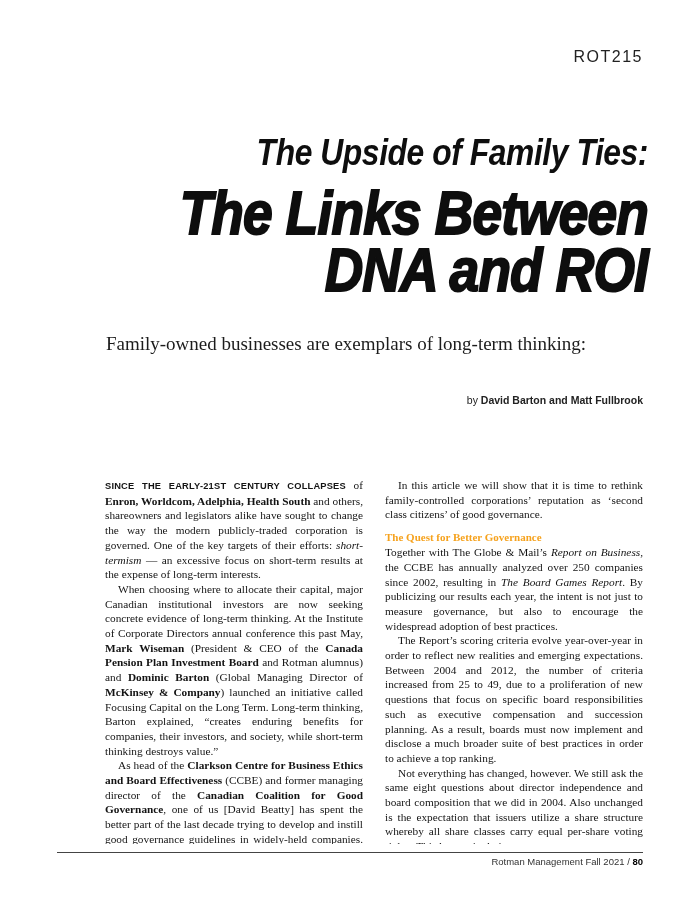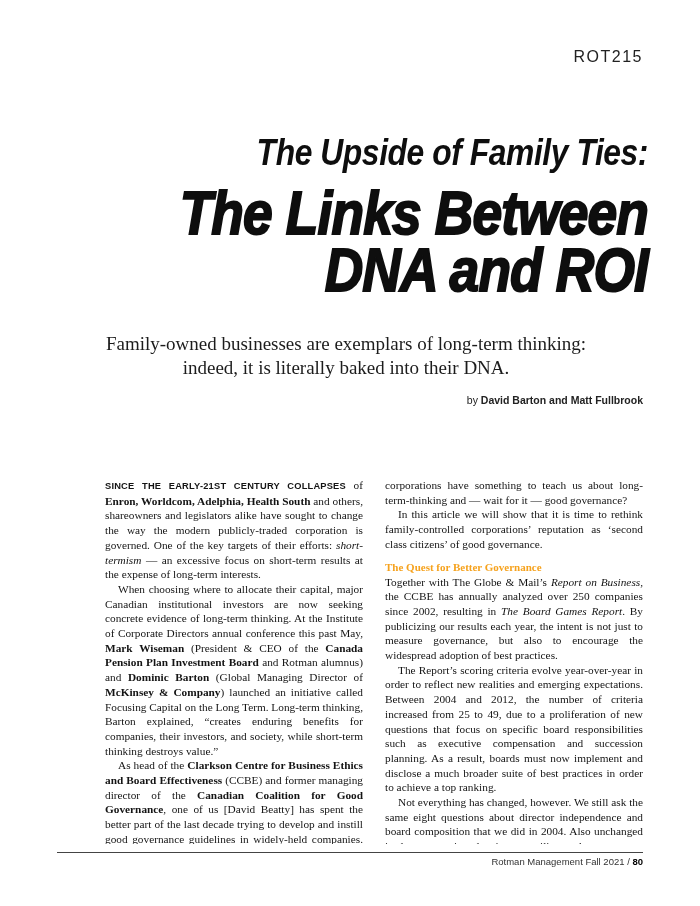--- a/index.html
+++ b/index.html
@@ -97,35 +97,33 @@
   <div class="doc-code">ROT215</div>
 
   <div class="title-block">
     <div class="title-line light">The Upside of Family Ties:</div>
     <div class="title-line heavy">The Links Between</div>
     <div class="title-line heavy">DNA and ROI</div>
   </div>
 
   <div class="subtitle">
     <div>Family-owned businesses are exemplars of long-term thinking:</div>
-    <div>indeed, it is literally baked into their DNA.</div>
   </div>
 
   <div class="byline">
     <span>by </span><span class="byline-authors">David Barton and Matt Fullbrook</span>
   </div>
 
   <div class="columns">
     <div class="column">
         <p class=""><span class="seg-leadin">SINCE THE EARLY-21ST CENTURY COLLAPSES</span><span> of </span><span class="seg-bold">Enron, Worldcom, Adelphia, Health South</span><span> and others, shareowners and legislators alike have sought to change the way the modern publicly-traded corporation is governed. One of the key targets of their efforts: </span><span class="seg-italic">short-termism</span><span> — an excessive focus on short-term results at the expense of long-term interests.</span></p>
         <p class="indent"><span>When choosing where to allocate their capital, major Canadian institutional investors are now seeking concrete evidence of long-term thinking. At the Institute of Corporate Directors annual conference this past May, </span><span class="seg-bold">Mark Wiseman</span><span> (President &amp; CEO of the </span><span class="seg-bold">Canada Pension Plan Investment Board</span><span> and Rotman alumnus) and </span><span class="seg-bold">Dominic Barton</span><span> (Global Managing Director of </span><span class="seg-bold">McKinsey &amp; Company</span><span>) launched an initiative called Focusing Capital on the Long Term. Long-term thinking, Barton explained, “creates enduring benefits for companies, their investors, and society, while short-term thinking destroys value.”</span></p>
         <p class="indent"><span>As head of the </span><span class="seg-bold">Clarkson Centre for Business Ethics and Board Effectiveness</span><span> (CCBE) and former managing director of the </span><span class="seg-bold">Canadian Coalition for Good Governance</span><span>, one of us [David Beatty] has spent the better part of the last decade trying to develop and instill good governance guidelines in widely-held companies. As we have gone about our research and work with several prominent boards, something interesting and provocative occurred to us: could it be that family-owned</span></p>
       </div>
     <div class="column">
-        <p class=""><span>corporations have something to teach us about long-term-thinking and — wait for it — good governance?</span></p>
         <p class="indent"><span>In this article we will show that it is time to rethink family-controlled corporations’ reputation as ‘second class citizens’ of good governance.</span></p>
         <h3 class="heading" style="color: rgb(246, 162, 29);">The Quest for Better Governance</h3>
         <p class=""><span>Together with The Globe &amp; Mail’s </span><span class="seg-italic">Report on Business</span><span>, the CCBE has annually analyzed over 250 companies since 2002, resulting in </span><span class="seg-italic">The Board Games Report</span><span>. By publicizing our results each year, the intent is not just to measure governance, but also to encourage the widespread adoption of best practices.</span></p>
         <p class="indent"><span>The Report’s scoring criteria evolve year-over-year in order to reflect new realities and emerging expectations. Between 2004 and 2012, the number of criteria increased from 25 to 49, due to a proliferation of new questions that focus on specific board responsibilities such as executive compensation and succession planning. As a result, boards must now implement and disclose a much broader suite of best practices in order to achieve a top ranking.</span></p>
         <p class="indent"><span>Not everything has changed, however. We still ask the same eight questions about director independence and board composition that we did in 2004. Also unchanged is the expectation that issuers utilize a share structure whereby all share classes carry equal per-share voting rights. This latter stipulation</span></p>
       </div>
   </div>
 
   <div class="footer-rule"></div>
   <div class="footer-text">

